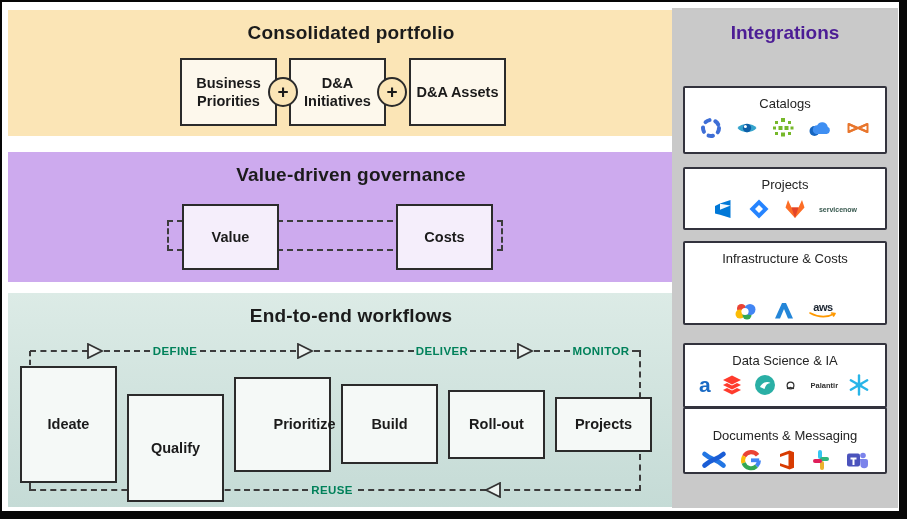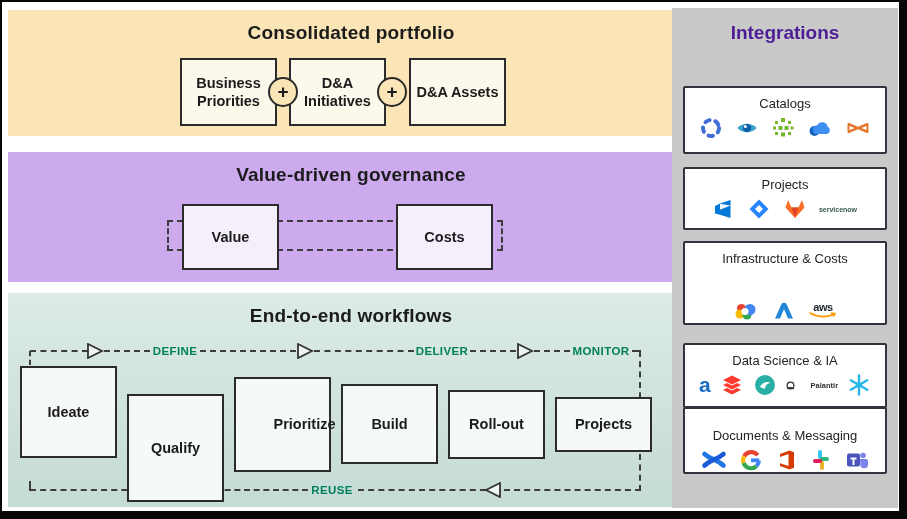--- a/index.html
+++ b/index.html
@@ -94,21 +94,21 @@
       <polygon points="2,1 16,8 2,15" fill="#eef5f2" stroke="#333" stroke-width="1.8"></polygon>
     </svg>
   <svg class="flow-arrow" style="left:514px;top:341px;" viewBox="0 0 18 16">
       <polygon points="2,1 16,8 2,15" fill="#eef5f2" stroke="#333" stroke-width="1.8"></polygon>
     </svg>
 
   <div class="phase-label" style="left:146px;top:343px;width:54px;">DEFINE</div>
   <div class="phase-label" style="left:410px;top:343px;width:60px;">DELIVER</div>
   <div class="phase-label" style="left:566px;top:343px;width:66px;">MONITOR</div>
 
-  <div class="node w-box" style="left:18px;top:364px;width:97px;height:92px;">Ideate</div>
+  <div class="node w-box" style="left:18px;top:364px;width:97px;height:117px;">Ideate</div>
   <div class="node w-box" style="left:125px;top:369px;width:97px;height:108px;margin-top:23px;">Qualify</div>
   <div class="node w-box" style="left:232px;top:375px;width:97px;height:95px;padding-left:46px;">Prioritize</div>
   <div class="node w-box" style="left:339px;top:382px;width:97px;height:80px;">Build</div>
   <div class="node w-box" style="left:446px;top:388px;width:97px;height:69px;">Roll-out</div>
   <div class="node w-box" style="left:553px;top:395px;width:97px;height:55px;">Projects</div>
 
   <div class="dash-h" style="left:28px;top:487px;width:138px;"></div>
   <div class="dash-h" style="left:184px;top:487px;width:122px;"></div>
   <div class="dash-h" style="left:356px;top:487px;width:128px;"></div>
   <div class="dash-h" style="left:502px;top:487px;width:137px;"></div>

